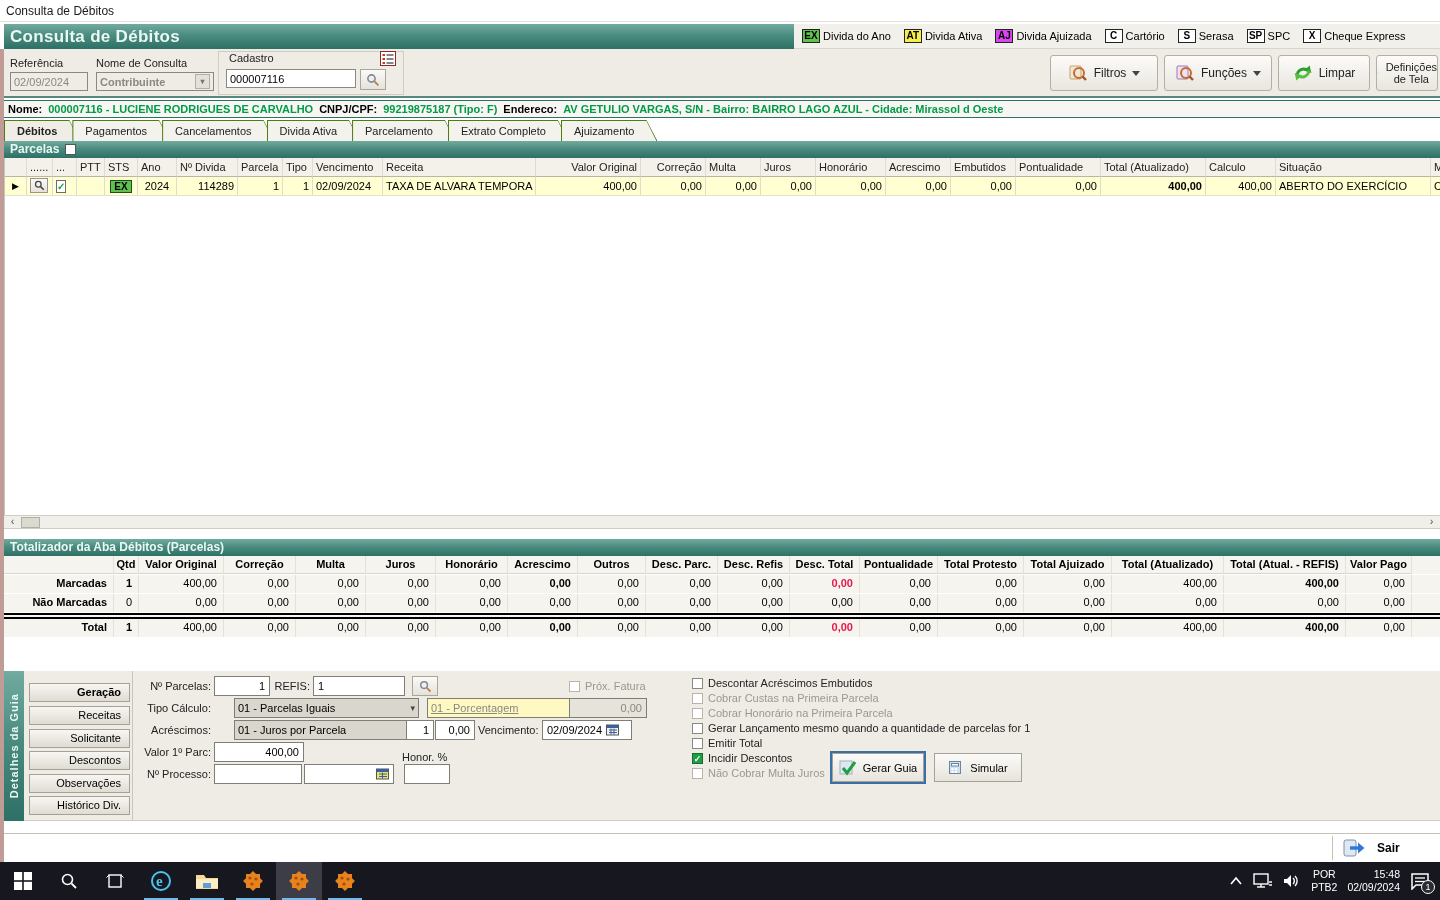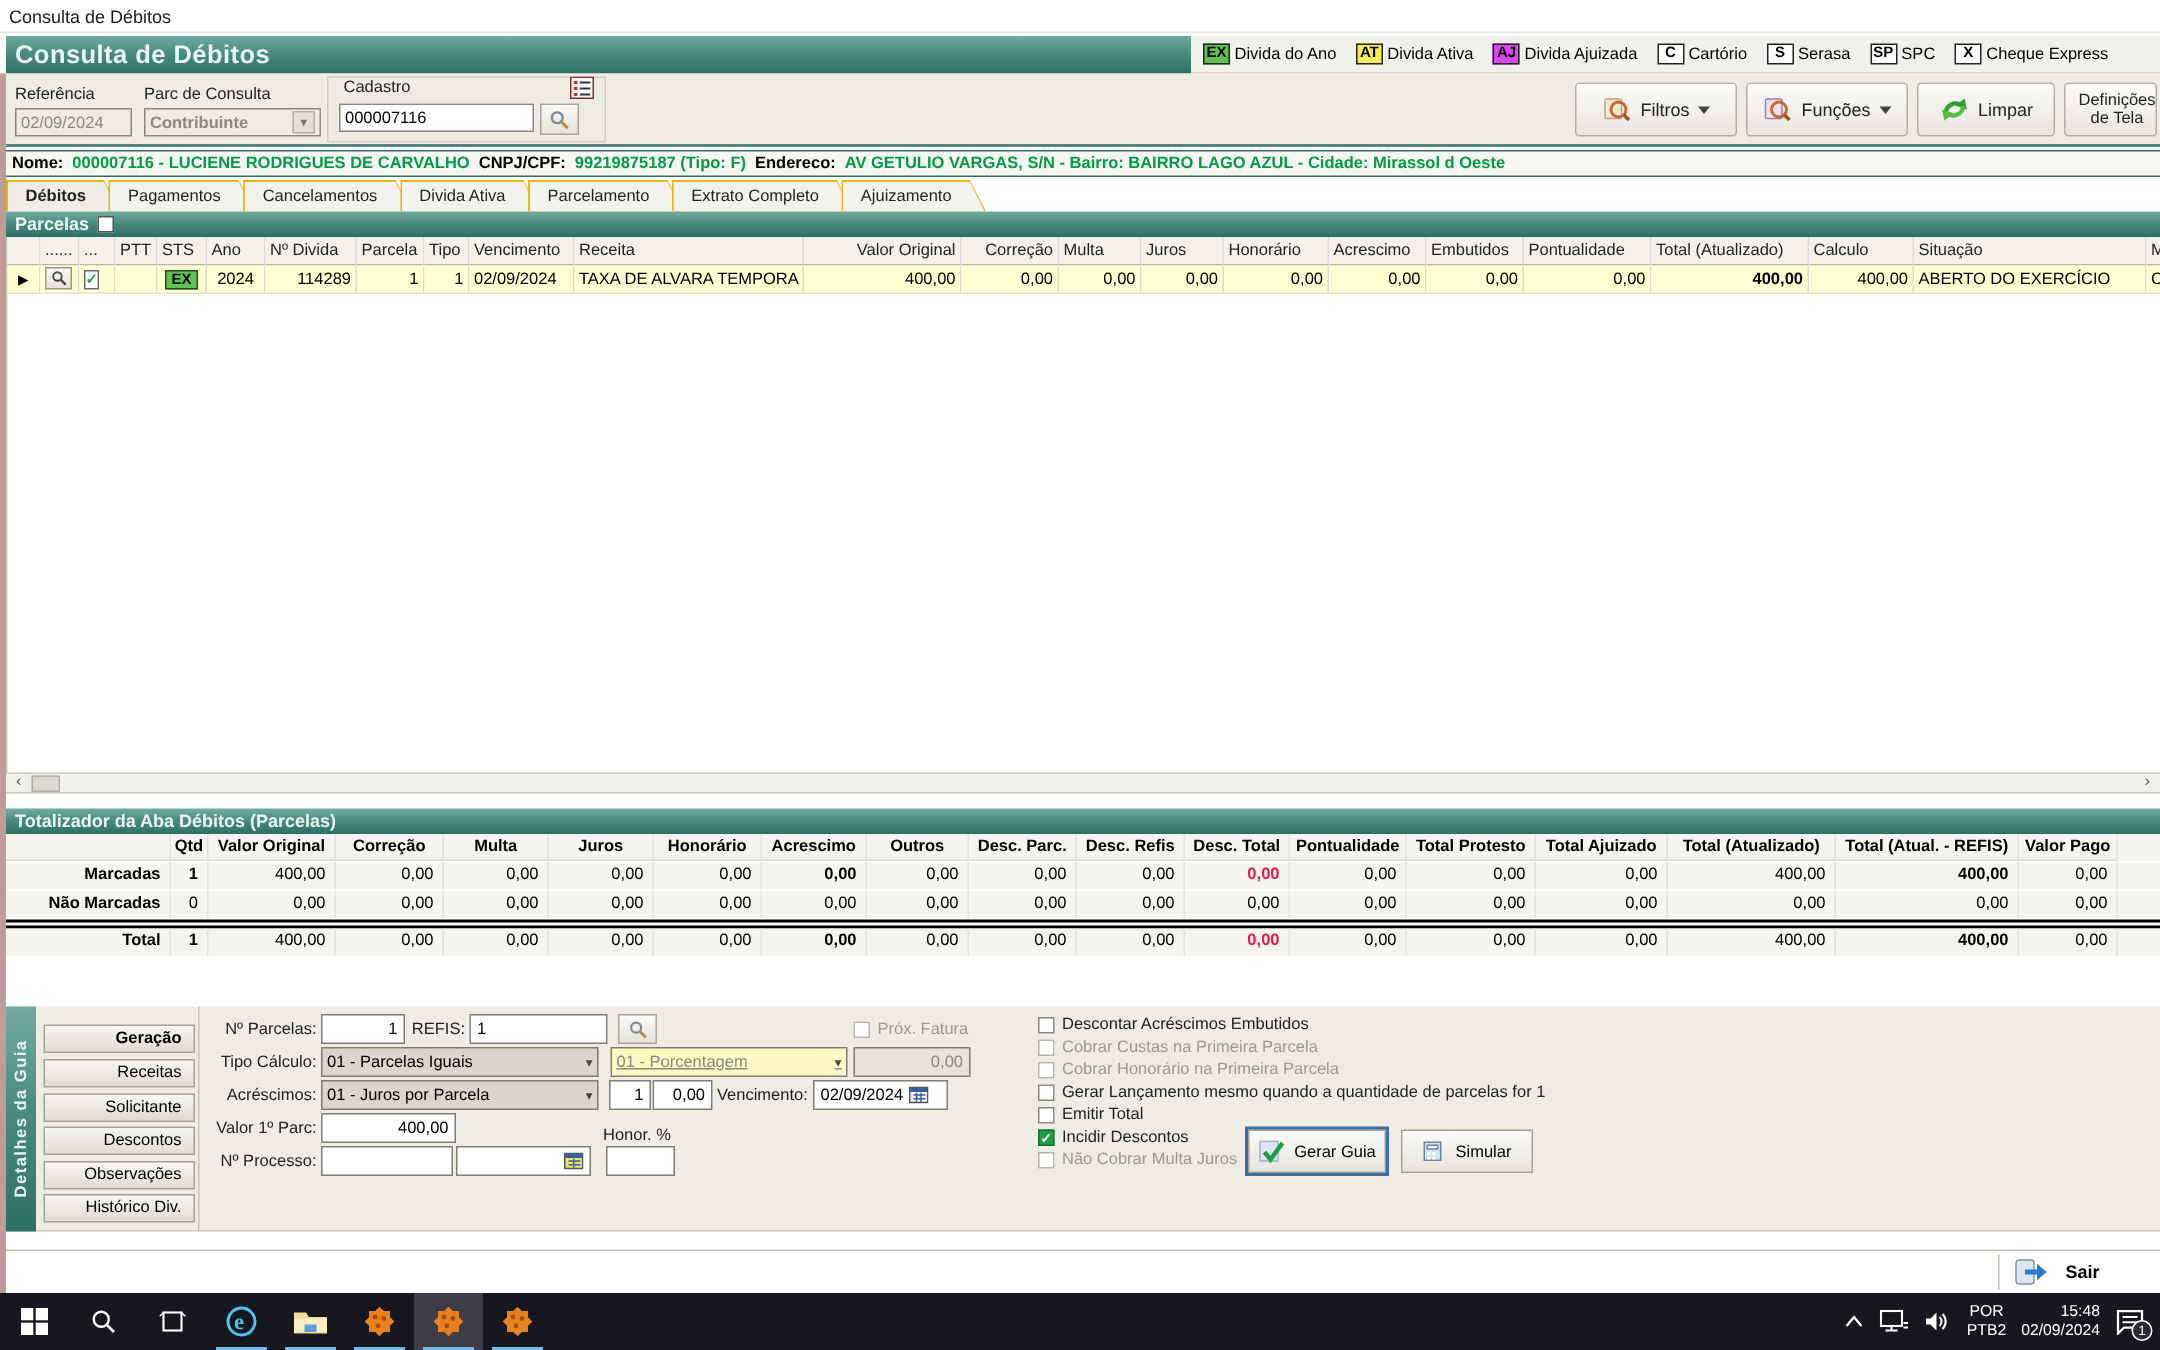--- a/index.html
+++ b/index.html
@@ -31,21 +31,21 @@
   .mag-btn { position:absolute; width:26px; height:21px; background:linear-gradient(180deg,#fbfaf8,#e5e2da); border:1px solid #aaa69b; display:flex; align-items:center; justify-content:center; }
 
   
   .name-bar { position:absolute; left:4px; top:100px; width:1436px; height:18px; background:#f7f6f2; border-top:1px solid #2e7065; border-bottom:1px solid #2e7065; display:flex; align-items:center; gap:6px; padding-left:4px; white-space:nowrap; overflow:hidden; }
   .name-bar b { font-weight:bold; }
   .name-bar .green { color:#019c47; font-weight:bold; }
 
   
   .tabs { position:absolute; left:4px; top:120px; width:1436px; height:21px; display:flex; }
   .tab { position:relative; height:21px; margin-right:-8px; }
-  .tab-outer { height:21px; background:#eab308; clip-path:polygon(0 0, calc(100% - 11px) 0, 100% 100%, 0 100%); padding:1px 1px 0 1px; }
+  .tab-outer { height:21px; background:#4d7c0f; clip-path:polygon(0 0, calc(100% - 11px) 0, 100% 100%, 0 100%); padding:1px 1px 0 1px; }
   .tab-inner { height:20px; background:#f4f2ec; clip-path:polygon(0 0, calc(100% - 10px) 0, 100% 100%, 0 100%); padding:0 22px 0 12px; line-height:20px; color:#222; }
   .tab.active .tab-inner { font-weight:bold; background:#efede6; }
 
   
   .parcelas-bar { position:absolute; left:4px; top:141px; width:1436px; height:17px; font-size:12px; line-height:17px; padding-left:6px; display:flex; align-items:center; gap:6px; }
   .parcelas-cb { width:11px; height:11px; background:#fff; border:1px solid #555; }
   .grid-wrap { position:absolute; left:4px; top:158px; width:1436px; height:357px; background:#fff; border-left:1px solid #c9c5bb; }
   .pgrid { display:grid; grid-template-columns:22px 26px 24px 28px 33px 39px 61px 45px 30px 70px 153px 105px 65px 55px 55px 70px 65px 65px 85px 105px 70px 155px 14px; }
   .pgrid > div { height:19px; line-height:18px; padding:0 3px; overflow:hidden; white-space:nowrap; border-right:1px solid #dedbd2; }
   .phead > div { background:#f3f1ea; border-bottom:1px solid #b9b5aa; color:#222; }
@@ -77,21 +77,21 @@
   .ger-panel { position:absolute; left:4px; top:671px; width:1436px; height:150px; background:#eeece5; border-bottom:1px solid #cfccc2; }
   .side-strip { position:absolute; left:0; top:0; width:20px; height:150px; display:flex; align-items:center; justify-content:center; }
   .side-strip span { writing-mode:vertical-rl; transform:rotate(180deg); font-weight:bold; font-size:11px; letter-spacing:1px; }
   .nav-btn { position:absolute; left:25px; width:101px; height:19px; background:linear-gradient(180deg,#f8f6f2,#dfdcd3); border:1px solid #a6a196; font-size:11px; text-align:right; padding-right:8px; line-height:17px; cursor:pointer; }
   .nav-btn.active { font-weight:bold; }
   .g-sep { position:absolute; left:128px; top:0; width:1px; height:150px; background:#c9c5bb; }
   .g-label { position:absolute; text-align:right; font-size:11px; color:#222; }
   .g-field { position:absolute; height:20px; border:1px solid #7f7d74; background:#fff; font-family:"Liberation Sans",sans-serif; font-size:11px; padding:0 4px; }
   .g-field.right { text-align:right; }
   .g-field.dis { background:#e6e3db; color:#8a887f; }
-  .g-combo { position:absolute; height:20px; background:#d9d6cd; border:1px solid #7f7d74; display:flex; align-items:center; padding:0 3px; font-size:11px; }
+  .g-combo { position:absolute; height:20px; background:#d9d6cd; border:1px solid #7f7d74; display:flex; align-items:center; padding:0 3px; font-size:11px;margin-left:20px; }
   .g-combo .carrow { margin-left:auto; color:#444; font-size:9px; }
   .g-combo.dis { background:#fef9c3; color:#8a887f;text-decoration:underline; }
   .chk-row { position:absolute; display:flex; align-items:center; gap:5px; font-size:11px; color:#222; }
   .chk-row .box { width:11px; height:11px; background:#fff; border:1px solid #8a887f; font-size:9px; line-height:10px; text-align:center; }
   .chk-row.dis { color:#9c988d; } .chk-row.dis .box { border-color:#b8b4aa; }
   .chk-row.checked .box { background:#1f9e44; border-color:#156e2f; color:#fff; font-weight:bold; }
   .act-btn { position:absolute; height:29px; background:linear-gradient(180deg,#fbfaf8,#e7e4dc); border:1px solid #a6a196; display:flex; align-items:center; justify-content:center; gap:6px; font-size:11px; cursor:pointer; }
   .act-btn.focus { outline:2px solid #3b6ea5; }
 
   
@@ -149,21 +149,21 @@
       </span>
     <span class="lg-item">
         <span class="lg-badge">X</span>
         <span>Cheque Express</span>
       </span>
   </div>
 
   <div class="query">
     <span class="q-label" style="left:6px;top:8px;">Referência</span>
     <input class="field dis" style="left: 6px; top: 23px; width: 78px;" readonly="" value="02/09/2024">
-    <span class="q-label" style="left:92px;top:8px;">Parc de Consulta</span>
+    <span class="q-label" style="left:92px;top:8px;">Nome de Consulta</span>
     <div class="field dis combo" style="left:92px;top:23px;width:118px;font-weight:bold;">
       <span>Contribuinte</span>
       <span class="arrow-box">▾</span>
     </div>
     <div class="groupbox"></div>
     <span class="q-label" style="left:222px;top:3px;background:#eeece5;padding:0 3px;">Cadastro</span>
     <input class="field" style="left: 222px; top: 20px; width: 130px;" value="000007116">
     <div class="mag-btn" style="left:356px;top:20px;">
       <svg width="14" height="14" viewBox="0 0 14 14">
           <circle cx="5.5" cy="5.5" r="3.6" fill="none" stroke="#7d8a96" stroke-width="1.6"></circle>

